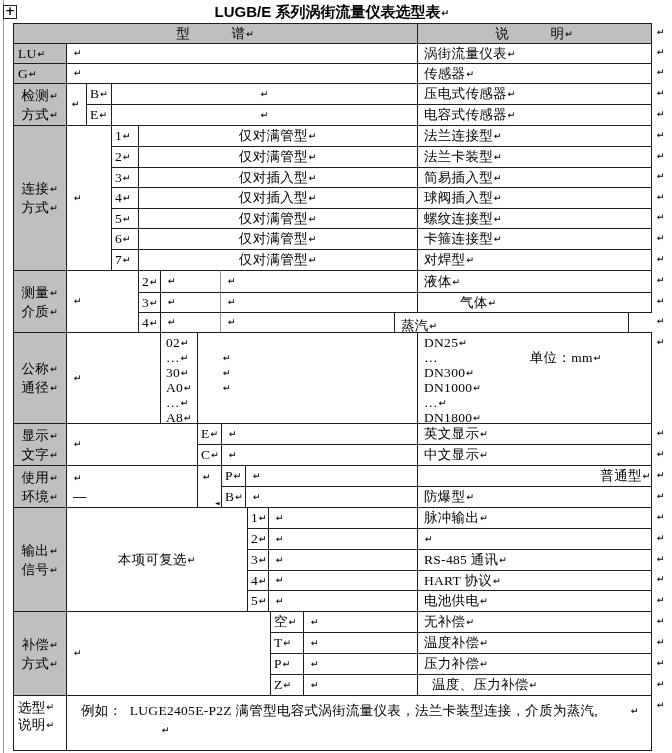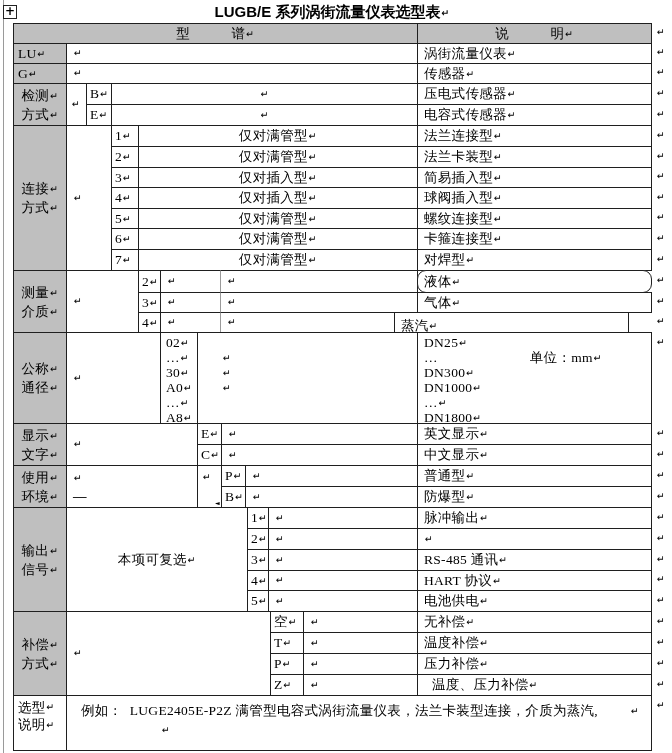--- a/index.html
+++ b/index.html
@@ -159,34 +159,34 @@
     </div>
     <div class="cell" style="left: 138px; top: 270px; width: 23px; height: 23px;">
       <div class="line" style="padding-left: 3px;"><span class="txt">2</span><span class="pm">↵</span></div>
     </div>
     <div class="cell" style="left: 160px; top: 270px; width: 61px; height: 23px; border-right-color: rgb(154, 154, 154);">
       <div class="line" style="padding-left: 6px;"><span class="pm">↵</span></div>
     </div>
     <div class="cell" style="left: 220px; top: 270px; width: 198px; height: 23px; border-left-color: rgb(154, 154, 154);">
       <div class="line" style="padding-left: 6px;"><span class="pm">↵</span></div>
     </div>
-    <div class="cell" style="left: 417px; top: 270px; width: 235px; height: 23px; border-radius: 9px;">
+    <div class="cell" style="left: 417px; top: 270px; width: 235px; height: 23px;">
       <div class="line" style="padding-left: 6px;"><span class="txt">液体</span><span class="pm">↵</span></div>
     </div>
     <div class="cell" style="left: 138px; top: 292px; width: 23px; height: 21px;">
       <div class="line" style="padding-left: 3px;"><span class="txt">3</span><span class="pm">↵</span></div>
     </div>
     <div class="cell" style="left: 160px; top: 292px; width: 61px; height: 21px; border-right-color: rgb(154, 154, 154);">
       <div class="line" style="padding-left: 6px;"><span class="pm">↵</span></div>
     </div>
     <div class="cell" style="left: 220px; top: 292px; width: 198px; height: 21px; border-left-color: rgb(154, 154, 154);">
       <div class="line" style="padding-left: 6px;"><span class="pm">↵</span></div>
     </div>
     <div class="cell" style="left: 417px; top: 292px; width: 235px; height: 21px;">
-      <div class="line" style="padding-left: 6px;"><span class="txt">气体</span><span class="pm">↵</span></div>
+      <div class="line" style="padding-left: 6px; margin-left: 36px;"><span class="txt">气体</span><span class="pm">↵</span></div>
     </div>
     <div class="cell" style="left: 138px; top: 312px; width: 23px; height: 21px;">
       <div class="line" style="padding-left: 3px;"><span class="txt">4</span><span class="pm">↵</span></div>
     </div>
     <div class="cell" style="left: 160px; top: 312px; width: 61px; height: 21px; border-right-color: rgb(154, 154, 154);">
       <div class="line" style="padding-left: 6px;"><span class="pm">↵</span></div>
     </div>
     <div class="cell" style="left: 220px; top: 312px; width: 198px; height: 21px; border-left-color: rgb(154, 154, 154);">
       <div class="line" style="padding-left: 6px;"><span class="pm">↵</span></div>
     </div>
@@ -258,21 +258,21 @@
       <div class="line" style="line-height: 15px; height: 15px; padding-left: 4px;"><span class="pm">↵</span></div>
       <span class="corner">◄</span>
     </div>
     <div class="cell" style="left: 221px; top: 465px; width: 25px; height: 22px;">
       <div class="line" style="padding-left: 3px;"><span class="txt">P</span><span class="pm">↵</span></div>
     </div>
     <div class="cell" style="left: 245px; top: 465px; width: 173px; height: 22px;">
       <div class="line" style="padding-left: 6px;"><span class="pm">↵</span></div>
     </div>
     <div class="cell" style="left: 417px; top: 465px; width: 235px; height: 22px;">
-      <div class="line" style="padding-left: 6px;"><span class="txt">普通型</span><span class="pm">↵</span></div>
+      <div class="line" style="padding-left: 6px; justify-content: flex-end;"><span class="txt">普通型</span><span class="pm">↵</span></div>
     </div>
     <div class="cell" style="left: 221px; top: 486px; width: 25px; height: 22px;">
       <div class="line" style="padding-left: 3px;"><span class="txt">B</span><span class="pm">↵</span></div>
     </div>
     <div class="cell" style="left: 245px; top: 486px; width: 173px; height: 22px;">
       <div class="line" style="padding-left: 6px;"><span class="pm">↵</span></div>
     </div>
     <div class="cell" style="left: 417px; top: 486px; width: 235px; height: 22px;">
       <div class="line" style="padding-left: 6px;"><span class="txt">防爆型</span><span class="pm">↵</span></div>
     </div>

